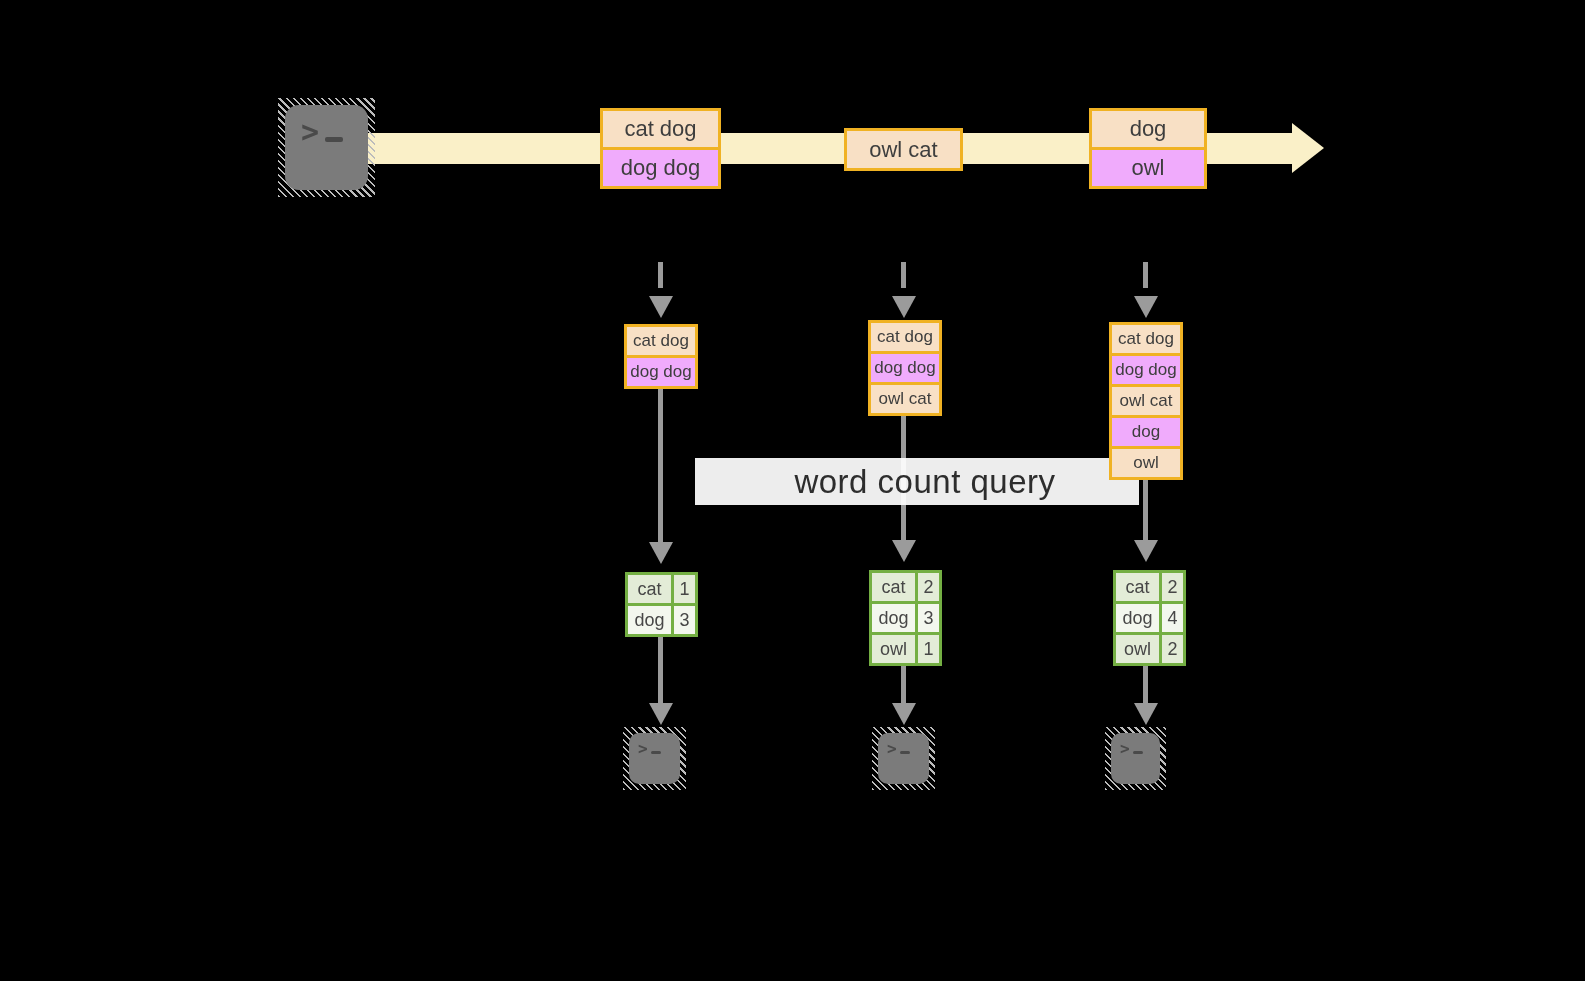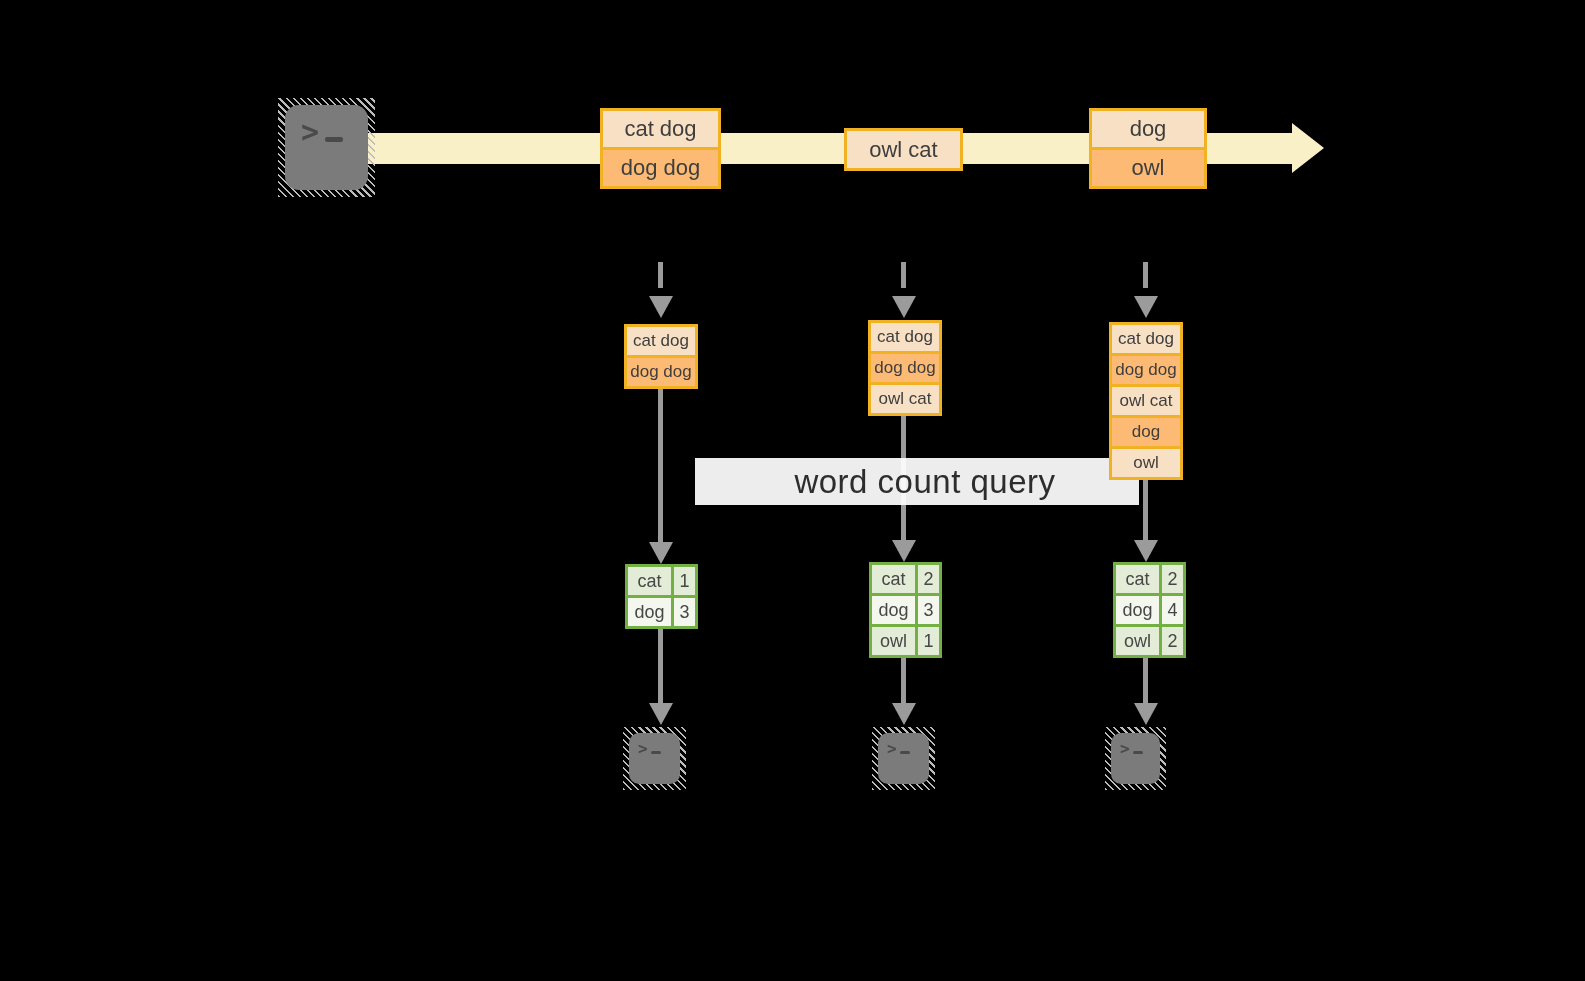--- a/index.html
+++ b/index.html
@@ -22,21 +22,21 @@
   .stream-shaft{position:absolute;left:368px;top:133px;width:924px;height:31px;background:#FAF0C8;z-index:1;}
   .stream-head{position:absolute;left:1292px;top:123px;width:0;height:0;
                border-top:25px solid transparent;border-bottom:25px solid transparent;
                border-left:32px solid #FAF0C8;z-index:1;}
 
   
   .obox{position:absolute;border:3px solid #F0B223;z-index:3;background:#F0B223;}
   .obox .cell{display:flex;align-items:center;justify-content:center;border-top:3px solid #F0B223;}
   .obox .cell:first-child{border-top:none;}
   .obox .odd{background:#F8E0C5;}
-  .obox .even{background:#fdba74;}
+  .obox .even{background:#f0abfc;}
   .bcell{height:36px;font-size:22px;}
   .bcell2{height:37px;font-size:22px;}
   .scell{height:28px;font-size:17px;}
   .w-batch1{left:600px;top:108px;width:115px;}
   .w-batch2{left:844px;top:128px;width:113px;}
   .w-batch3{left:1089px;top:108px;width:112px;}
   .w-stack1{left:624px;top:324px;width:68px;}
   .w-stack2{left:868px;top:320px;width:68px;}
   .w-stack3{left:1109px;top:322px;width:68px;}
 
@@ -46,21 +46,21 @@
   .ahead{position:absolute;width:0;height:0;border-left:12px solid transparent;
          border-right:12px solid transparent;border-top:22px solid #9B9B9B;z-index:1;}
 
   
   .query-band{position:absolute;left:695px;top:458px;width:428px;height:47px;
               background:rgba(255,255,255,0.93);z-index:2;display:flex;align-items:center;
               justify-content:center;font-size:33px;font-weight:300;color:#2d2d2d;letter-spacing:0.5px;padding-left:16px;}
 
   
   .gtable{position:absolute;border:3px solid #74AF43;background:#74AF43;display:grid;
-          grid-template-columns:43px 21px;gap:3px;z-index:3;}
+          grid-template-columns:43px 21px;gap:3px;z-index:3;margin-top:8px;}
   .gtable .gc{height:28px;display:flex;align-items:center;justify-content:center;
               font-size:18px;color:#474747;}
   .gtable .godd{background:#E3ECD7;}
   .gtable .geven{background:#F3F7EE;}
   .w-t1{left:625px;top:564px;}
   .w-t2{left:869px;top:562px;}
   .w-t3{left:1113px;top:562px;}
 </style>
 </head>
 <body>

